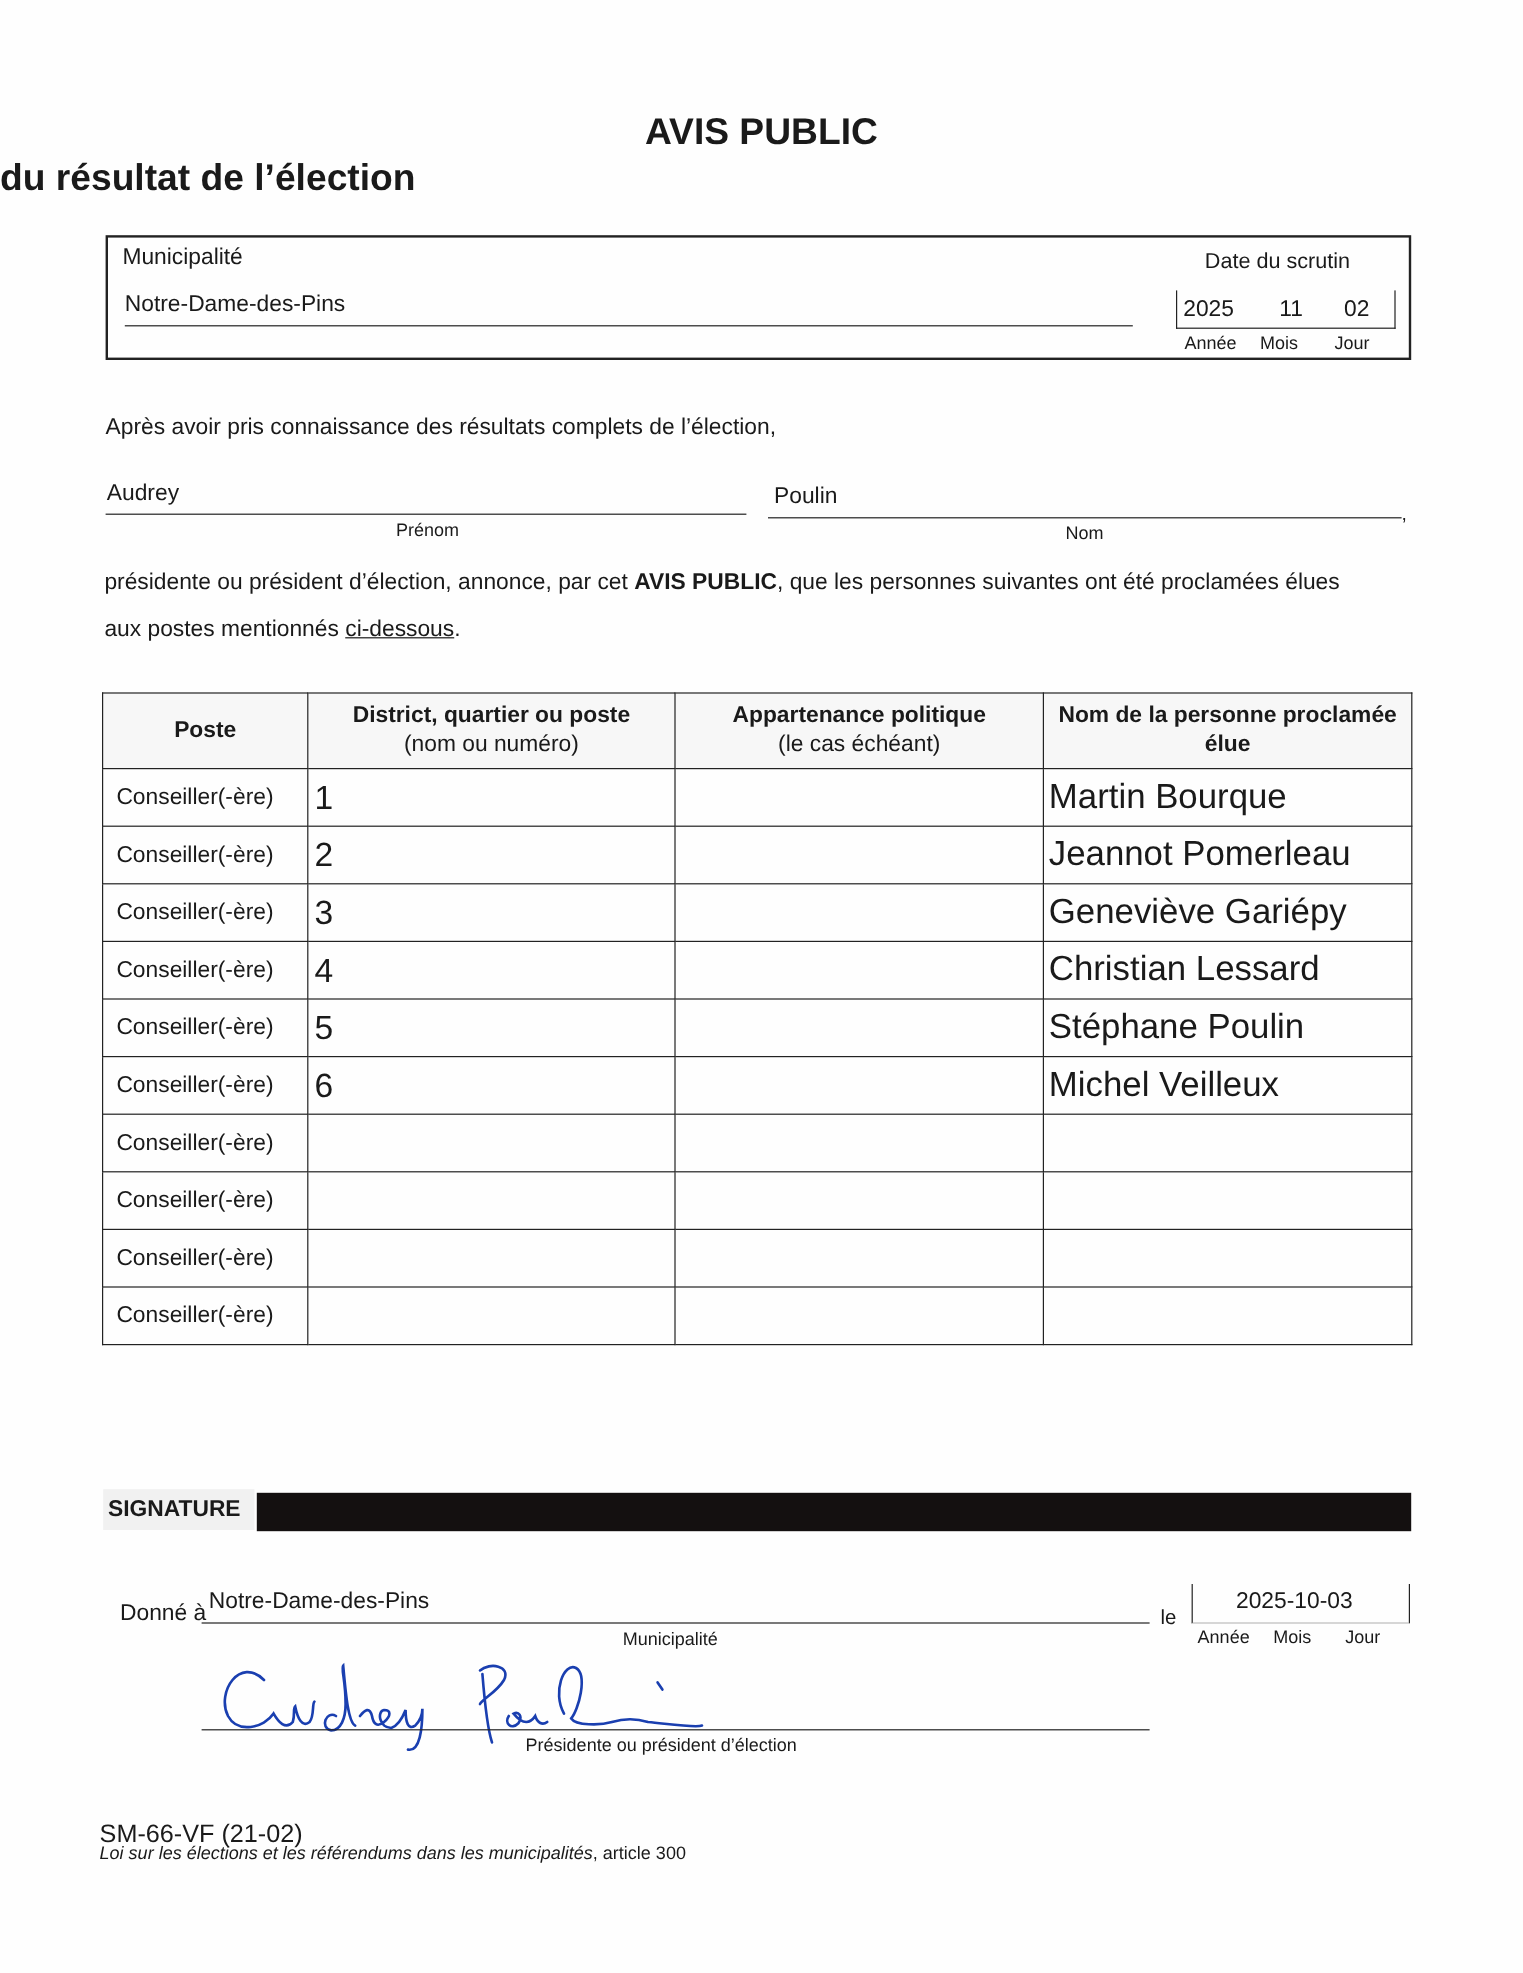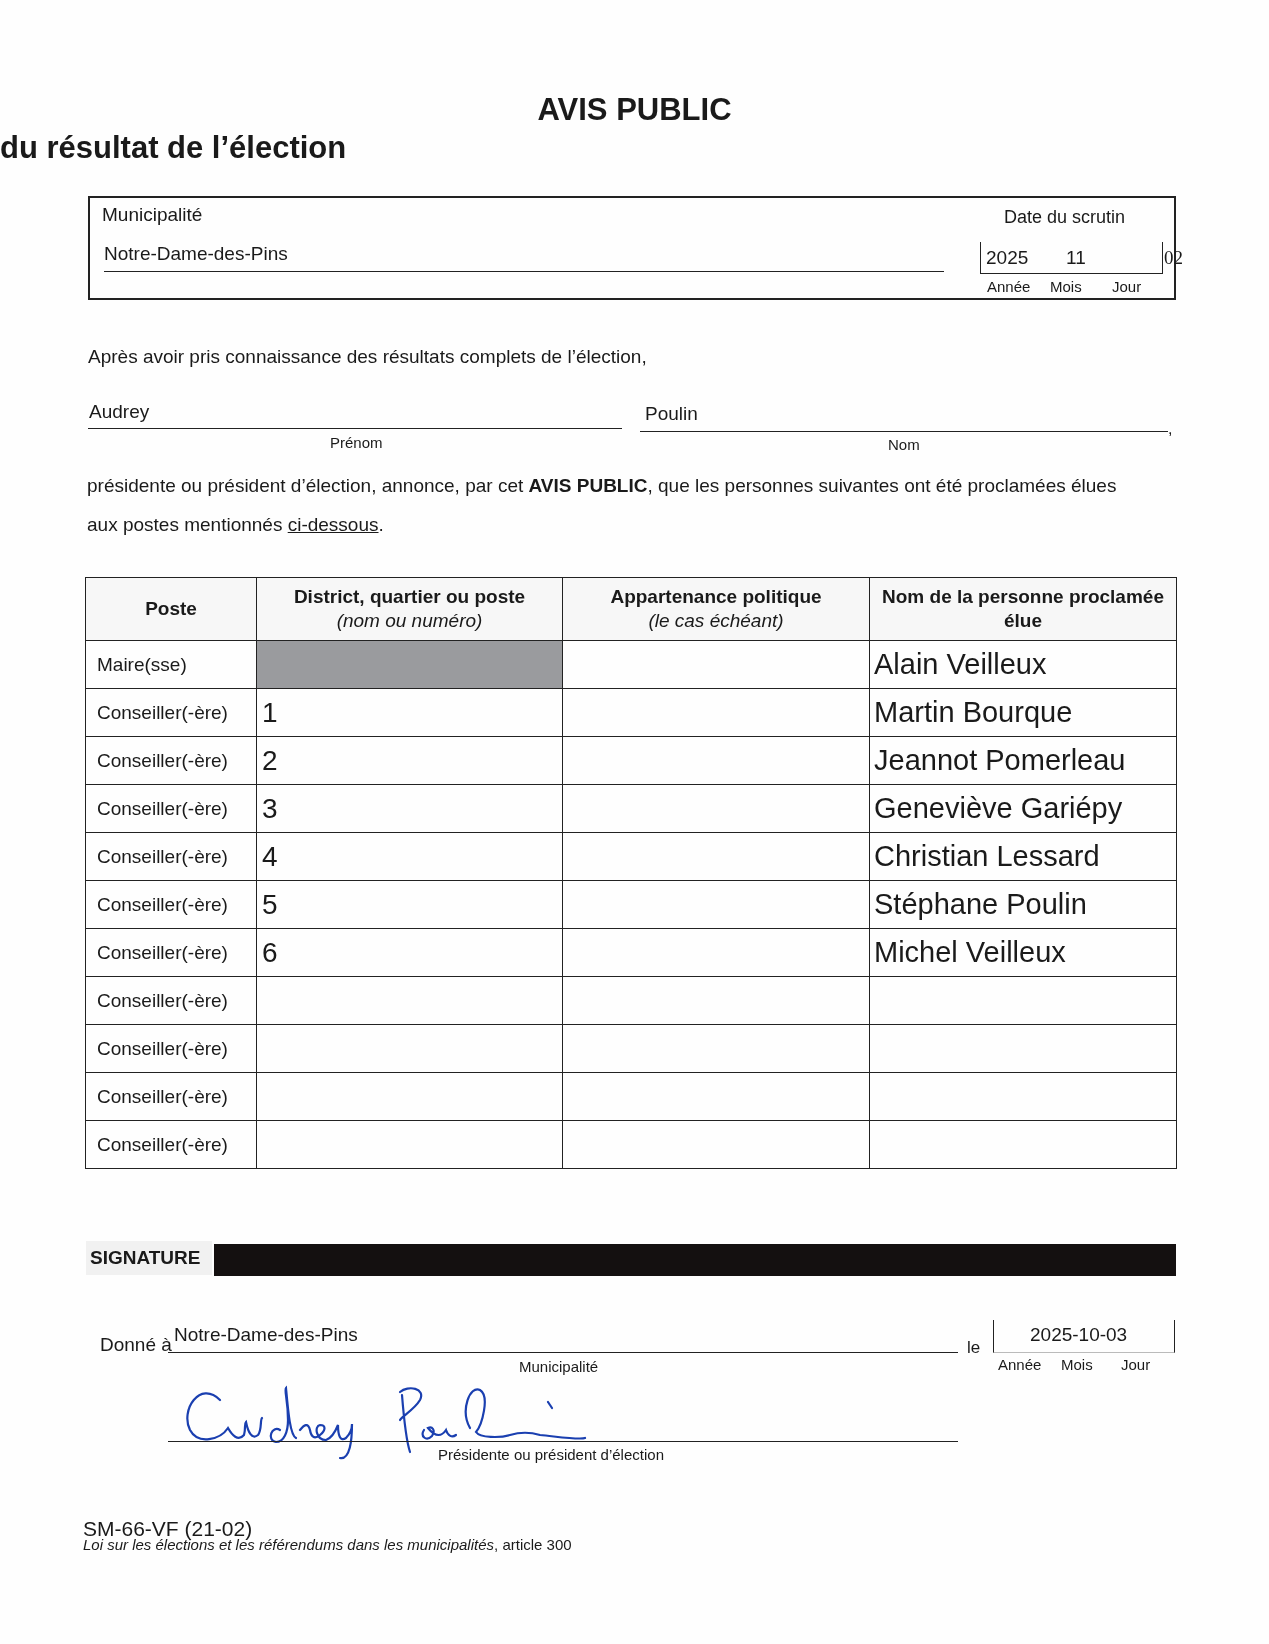--- a/index.html
+++ b/index.html
@@ -31,21 +31,21 @@
   .para1 { left: 87px; top: 475px; font-size: 19px; white-space: nowrap; }
   .para2 { left: 87px; top: 514px; font-size: 19px; }
   .para2 u { text-decoration: underline; }
 
   table.results {
     position: absolute; left: 85px; top: 577px; width: 1091px;
     border-collapse: collapse; table-layout: fixed;
   }
   table.results th, table.results td { border: 1.5px solid #222; padding: 0; }
   table.results th { background: #f7f7f7; height: 62px; font-size: 19px; font-weight: bold; text-align: center; line-height: 24px; }
-  table.results th .sub { font-weight: normal; font-style: italic; display: block; }
+  table.results th .sub { font-weight: normal; display: block; }
   table.results td { height: 47px; font-size: 19px; vertical-align: middle; }
   td.poste { padding-left: 11px !important; }
   td.district { font-size: 28px !important; padding-left: 5px !important; }
   td.district.gray { background: #9a9b9e; }
   td.elu { font-size: 29px !important; padding-left: 4px !important; white-space: nowrap; }
 
   .sig-label { left: 86px; top: 1241px; width: 126px; height: 34px; background: #f1f1f1; font-size: 19px; font-weight: bold; line-height: 34px; padding-left: 4px; box-sizing: border-box; }
   .sig-bar { left: 214px; top: 1244px; width: 962px; height: 32px; background: #141010; }
 
   .donne { left: 100px; top: 1334px; font-size: 19px; }
@@ -72,21 +72,21 @@
 <div class="abs title2">du résultat de l’élection</div>
 
 <div class="abs muni-box"></div>
 <div class="abs muni-label">Municipalité</div>
 <div class="abs muni-value">Notre-Dame-des-Pins</div>
 <div class="abs muni-line"></div>
 <div class="abs date-title">Date du scrutin</div>
 <div class="abs date-box"></div>
 <div class="abs date-val" style="left:986px;">2025</div>
 <div class="abs date-val" style="left:1066px;">11</div>
-<div class="abs date-val" style="left:1164px;font-family:Liberation Serif, serif;">02</div>
+<div class="abs date-val" style="left:1120px;">02</div>
 <div class="abs date-sub" style="left:987px;">Année</div>
 <div class="abs date-sub" style="left:1050px;">Mois</div>
 <div class="abs date-sub" style="left:1112px;">Jour</div>
 
 <div class="abs intro">Après avoir pris connaissance des résultats complets de l’élection,</div>
 <div class="abs name-first">Audrey</div>
 <div class="abs name-last">Poulin</div>
 <div class="abs line-first"></div>
 <div class="abs line-last"></div>
 <div class="abs comma">,</div>
@@ -106,26 +106,20 @@
   <thead>
     <tr>
       <th><span>Poste</span></th>
       <th><span>District, quartier ou poste</span><span class="sub">(nom ou numéro)</span></th>
       <th><span>Appartenance politique</span><span class="sub">(le cas échéant)</span></th>
       <th><span>Nom de la personne proclamée élue</span></th>
     </tr>
   </thead>
   <tbody id="rows">
       <tr>
-        <td class="poste">Maire(sse)</td>
-        <td class="district gray"></td>
-        <td class="party"></td>
-        <td class="elu">Alain Veilleux</td>
-      </tr>
-      <tr>
         <td class="poste">Conseiller(-ère)</td>
         <td class="district">1</td>
         <td class="party"></td>
         <td class="elu">Martin Bourque</td>
       </tr>
       <tr>
         <td class="poste">Conseiller(-ère)</td>
         <td class="district">2</td>
         <td class="party"></td>
         <td class="elu">Jeannot Pomerleau</td>

